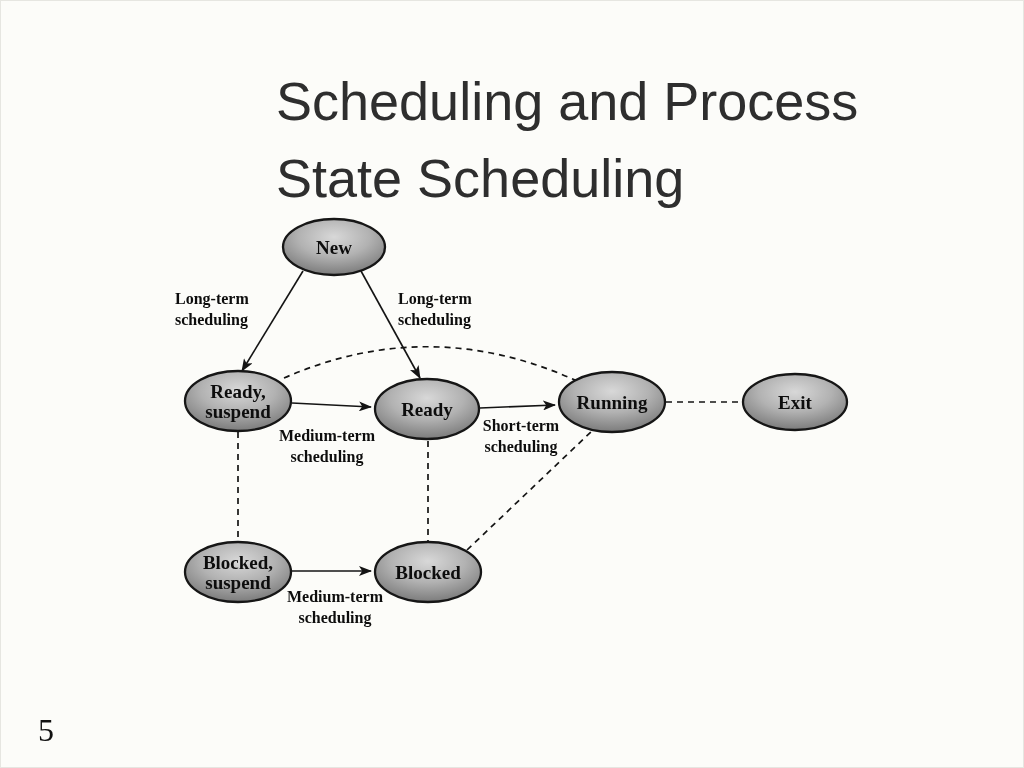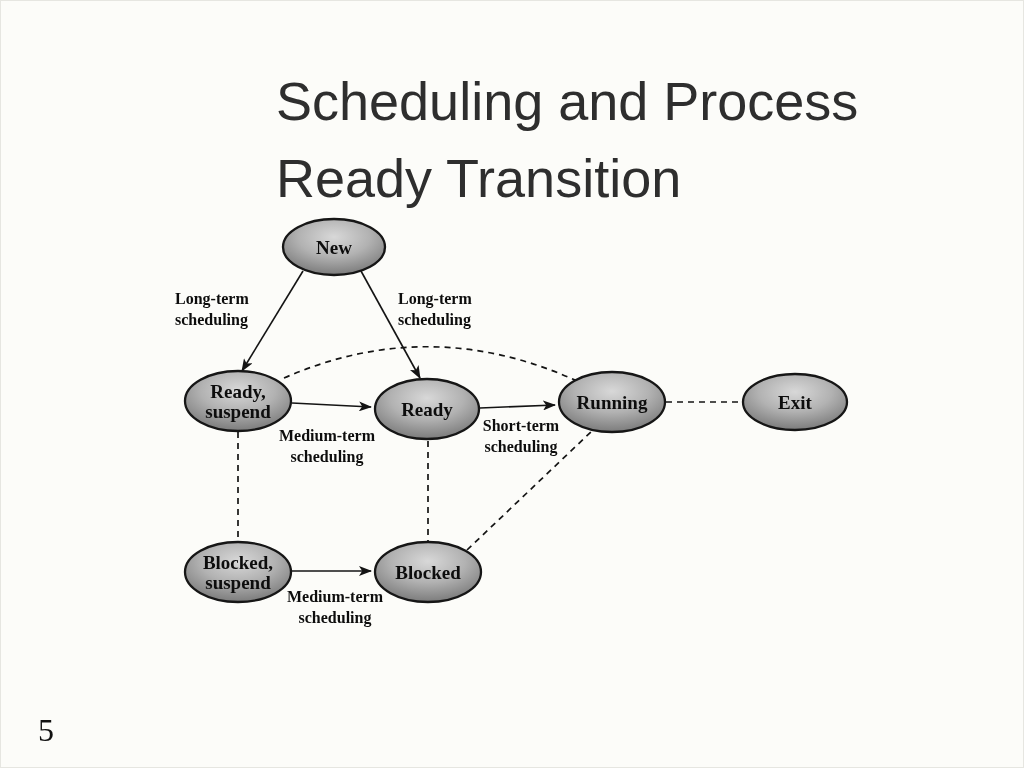--- a/index.html
+++ b/index.html
@@ -30,21 +30,21 @@
     font-weight:700; font-size:16px;
   }
 </style>
 </head>
 <body>
 
 <div class="slide" id="slide" style="background: rgb(252, 252, 249);">
 
   <div class="title" style="color: rgb(46, 46, 46);">
     <div>Scheduling and Process</div>
-    <div>Ready Transition</div>
+    <div>State Scheduling</div>
   </div>
 
   <svg class="diagram" id="diagram" width="1024" height="768" viewBox="0 0 1024 768">
     <defs>
       <radialGradient id="nodeGrad" cx="50%" cy="32%" r="78%">
         <stop id="grad-stop-0" offset="0%" stop-color="#d8d8d8"></stop>
         <stop id="grad-stop-1" offset="45%" stop-color="#b2b2b2"></stop>
         <stop id="grad-stop-2" offset="100%" stop-color="#6b6b6b"></stop>
       </radialGradient>
       <marker id="arrowhead" markerUnits="userSpaceOnUse" markerWidth="14" markerHeight="10" refX="12" refY="5" orient="auto">

